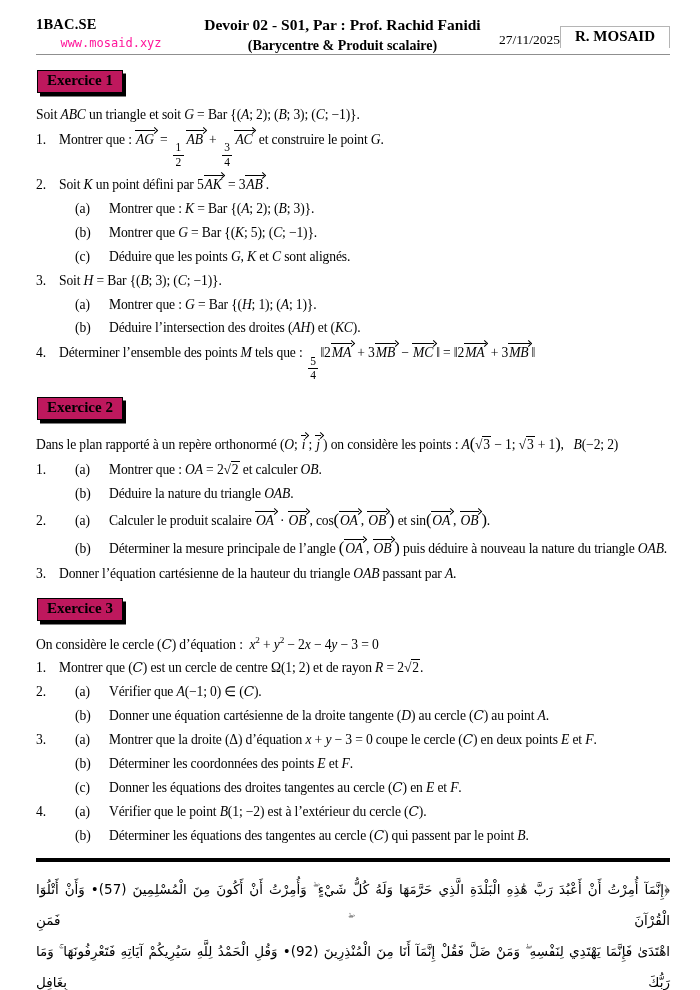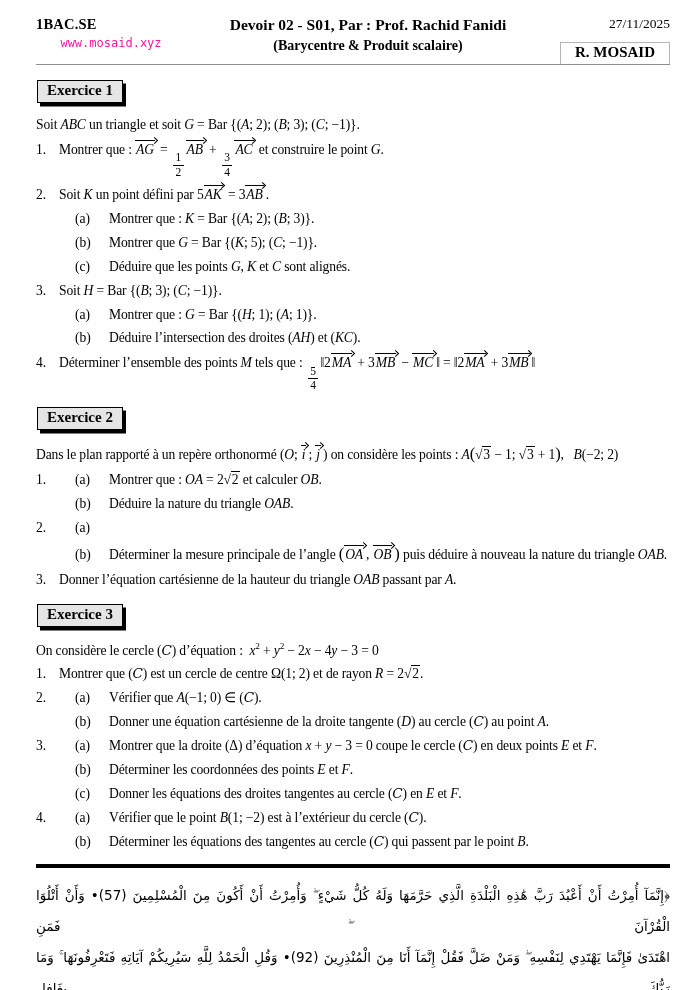--- a/index.html
+++ b/index.html
@@ -11,30 +11,30 @@
   .page{box-sizing:border-box;width:700px;height:990px;padding:16px 30px 0 36px;position:relative;}
 
   
   .hdr{display:flex;justify-content:space-between;align-items:flex-start;gap:16px;}
   .hdr-left{min-width:150px;}
   .school{font-weight:bold;font-size:14.5px;letter-spacing:.2px;}
   .url{font-family:"DejaVu Sans Mono",monospace;font-size:12px;color:var(--url-color);margin-top:3px;text-align:center;}
   .hdr-center{flex:1;text-align:center;}
   .exam-title{font-weight:bold;font-size:15.5px;}
   .exam-subtitle{font-weight:bold;font-size:14px;margin-top:4px;}
-  .hdr-right{text-align:right;min-width:120px;display:flex;flex-direction:column;align-items:flex-end;}
+  .hdr-right{text-align:right;min-width:120px;display:flex;flex-direction:row;align-items:flex-end;}
   .exam-date{font-size:13.5px;}
   .author-box{border:1px solid #b5b5b5;border-bottom:none;padding:1px 14px 3px;font-weight:bold;font-size:15px;margin-top:10px;}
   .hdr-rule{height:1px;background:#8f8f8f;margin-top:0;}
 
   
   .exo{margin-top:15px;}
   .exo-box{
     display:inline-block;border:1.5px solid #000;box-shadow:3px 3.5px 0 0 #000;
-    padding:1px 9px 3px;font-weight:bold;font-size:15px;margin:0 0 13px 1px;background:#e5e5e5;
+    padding:1px 9px 3px;font-weight:bold;font-size:15px;margin:0 0 13px 1px;background:#be185d;
   }
   .line{display:flex;align-items:baseline;margin-bottom:6px;line-height:1.32;}
   .ln-num{flex:0 0 23px;}
   .ln-num.w{flex:0 0 39px;}
   .ln-alpha{flex:0 0 34px;}
   .line.sub::before{content:'';flex:0 0 39px;}
   .ln-text{flex:1;white-space:nowrap;letter-spacing:-0.15px;}
 
   
   i{font-style:italic;}
@@ -171,20 +171,21 @@
 
   <div class="line sub">
 
     <span class="ln-alpha">(b)</span>
     <span class="ln-text">Déduire la nature du triangle <i>OAB</i>.</span>
   </div>
 
   <div class="line">
     <span class="ln-num w">2.</span>
     <span class="ln-alpha">(a)</span>
+    <span class="ln-text">Calculer le produit scalaire <span class="vec">OA</span> · <span class="vec">OB</span>, cos<span class="big">(</span><span class="vec">OA</span>, <span class="vec">OB</span><span class="big">)</span> et sin<span class="big">(</span><span class="vec">OA</span>, <span class="vec">OB</span><span class="big">)</span>.</span>
   </div>
 
   <div class="line sub">
 
     <span class="ln-alpha">(b)</span>
     <span class="ln-text">Déterminer la mesure principale de l’angle <span class="big">(</span><span class="vec">OA</span>, <span class="vec">OB</span><span class="big">)</span> puis déduire à nouveau la nature du triangle <i>OAB</i>.</span>
   </div>
 
   <div class="line">
     <span class="ln-num">3.</span>

